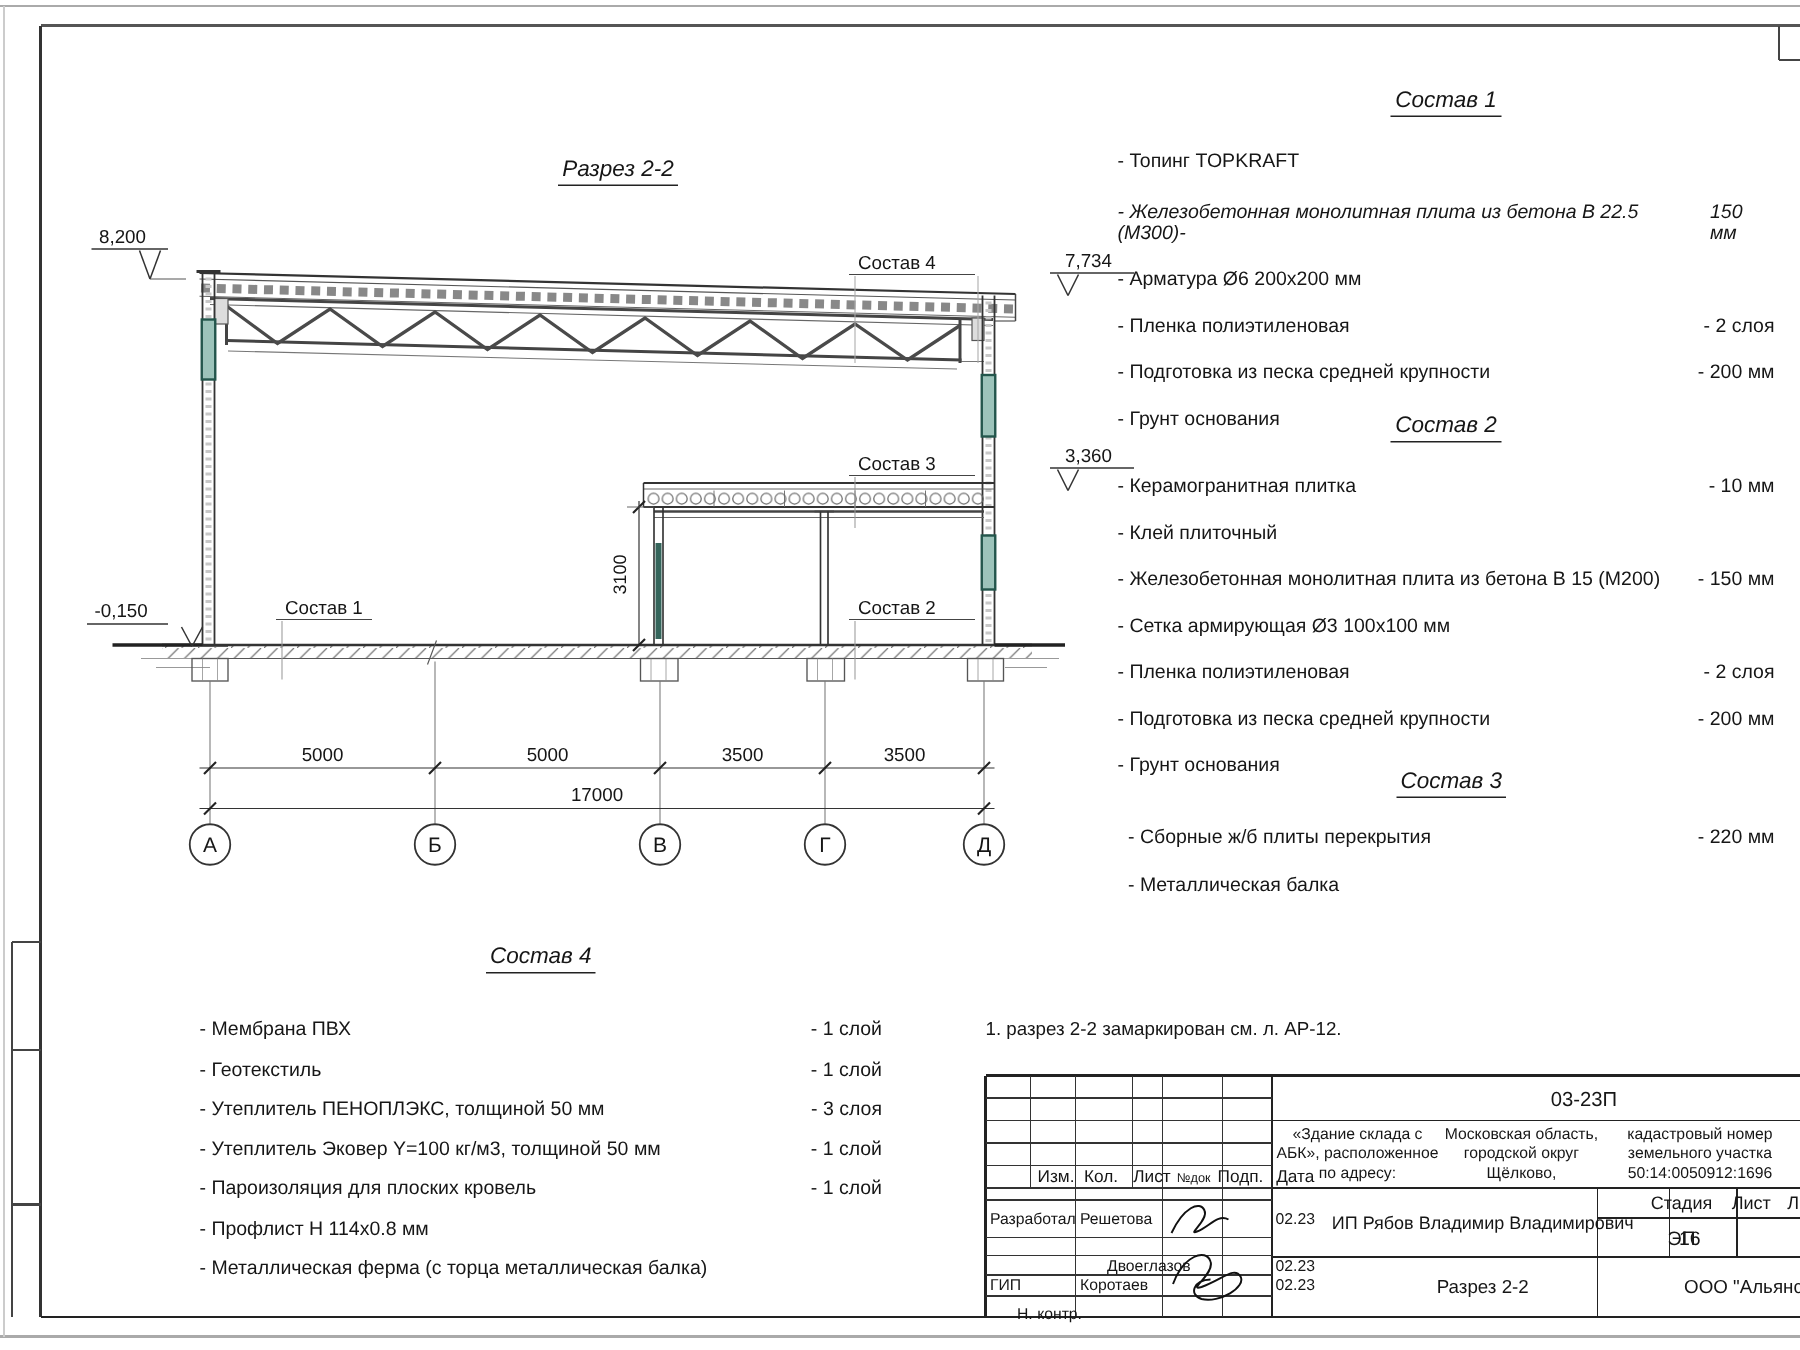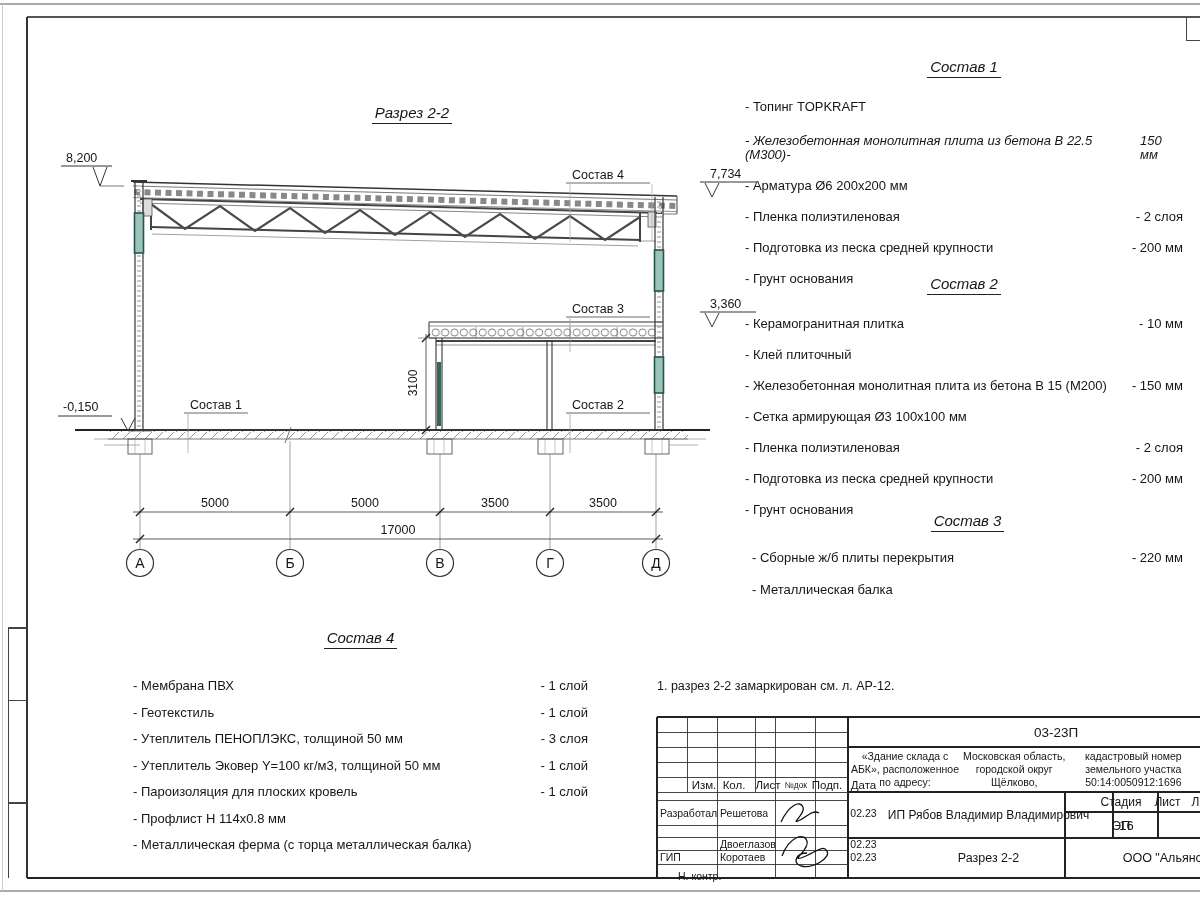--- a/index.html
+++ b/index.html
@@ -417,21 +417,21 @@
   <div class="cell" style="left:717px;top:777px;width:38px;height:15px;">Лист</div>
   <div class="cell xs" style="left:755px;top:777px;width:20px;height:15px;">№док.</div>
   <div class="cell" style="left:775px;top:777px;width:40px;height:15px;">Подп.</div>
   <div class="cell" style="left:815px;top:777px;width:33px;height:15px;">Дата</div>
 
   <div class="cell sm left" style="left:657px;top:800px;width:60px;height:25px;">Разработал</div>
   <div class="cell sm left" style="left:717px;top:800px;width:58px;height:25px;">Решетова</div>
   <div class="cell sm" style="left:815px;top:800px;width:33px;height:25px;">02.23</div>
 
   <div class="cell sm left" style="left:657px;top:869px;width:60px;height:13px;margin-left:18px;">Н. контр.</div>
-  <div class="cell sm left" style="left:717px;top:837px;width:58px;height:13px;text-align:center;">Двоеглазов</div>
+  <div class="cell sm left" style="left:735px;top:837px;width:58px;height:13px;text-align:center;">Двоеглазов</div>
   <div class="cell sm" style="left:815px;top:837px;width:33px;height:13px;">02.23</div>
 
   <div class="cell sm left" style="left:657px;top:850px;width:60px;height:14px;">ГИП</div>
   <div class="cell sm left" style="left:717px;top:850px;width:58px;height:14px;">Коротаев</div>
   <div class="cell sm" style="left:815px;top:850px;width:33px;height:14px;">02.23</div>
 
   <div class="cell" style="left:848px;top:717px;width:352px;height:30px;font-size:13.5px;">03-23П</div>
 
   <div class="proj" style="left:848px;top:747px;width:352px;height:45px;">
     <div>«Здание склада с АБК», расположенное по адресу:</div>

